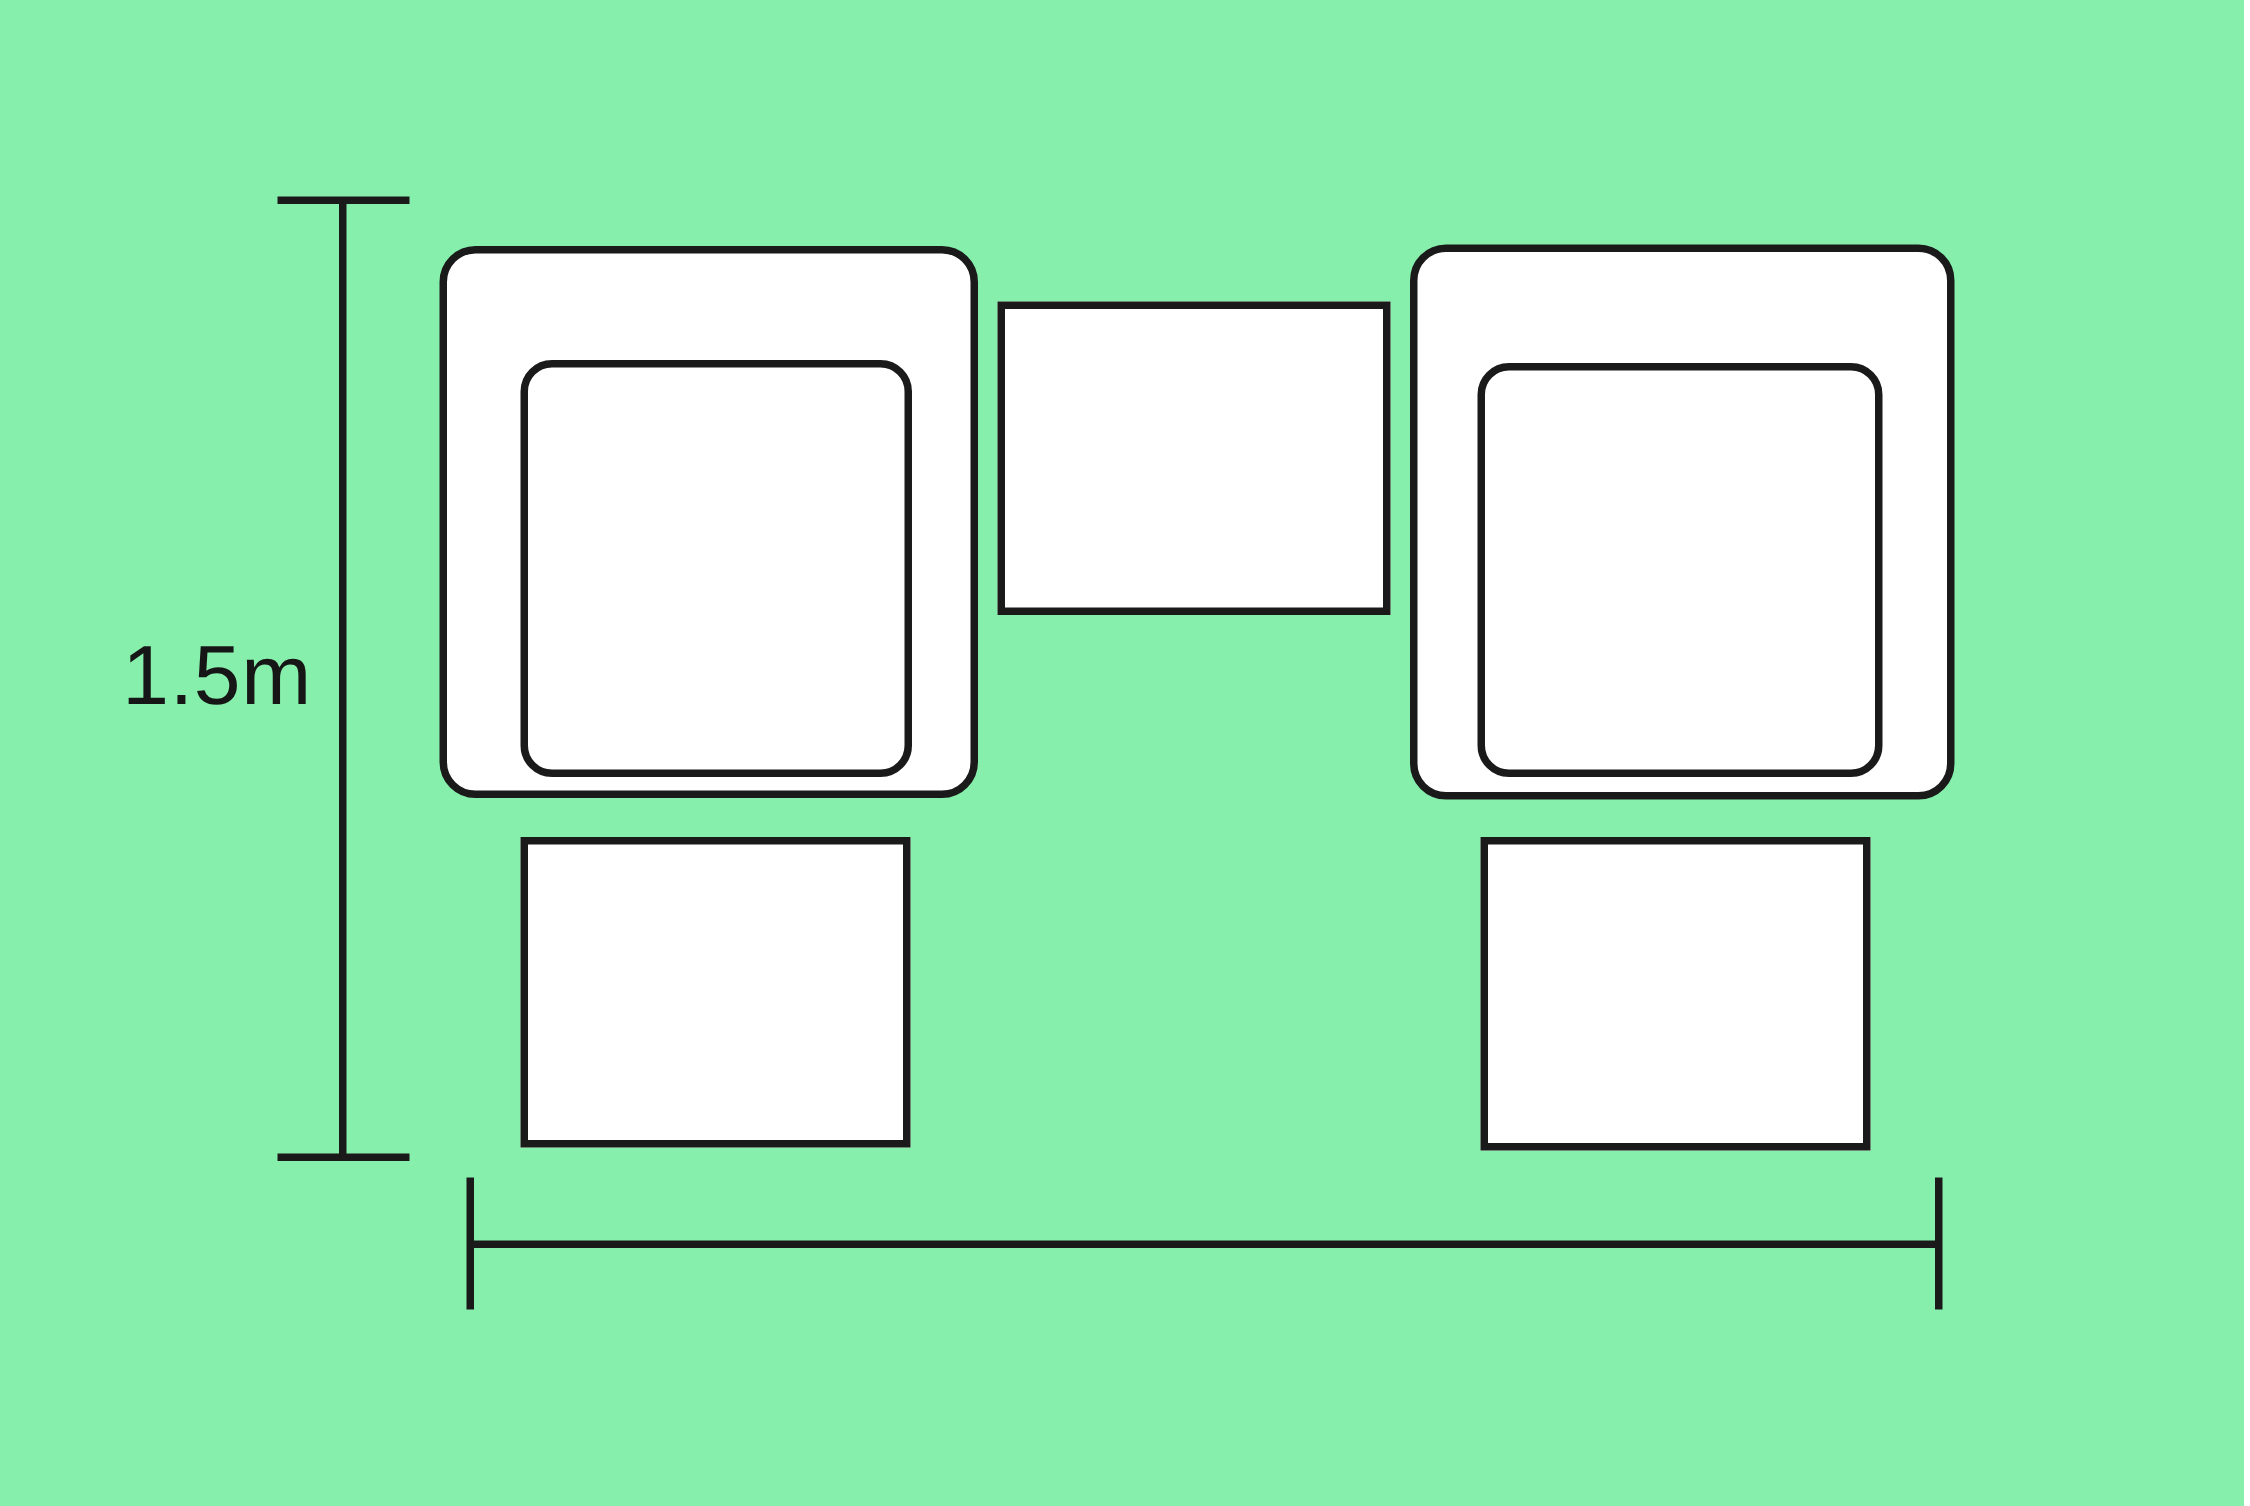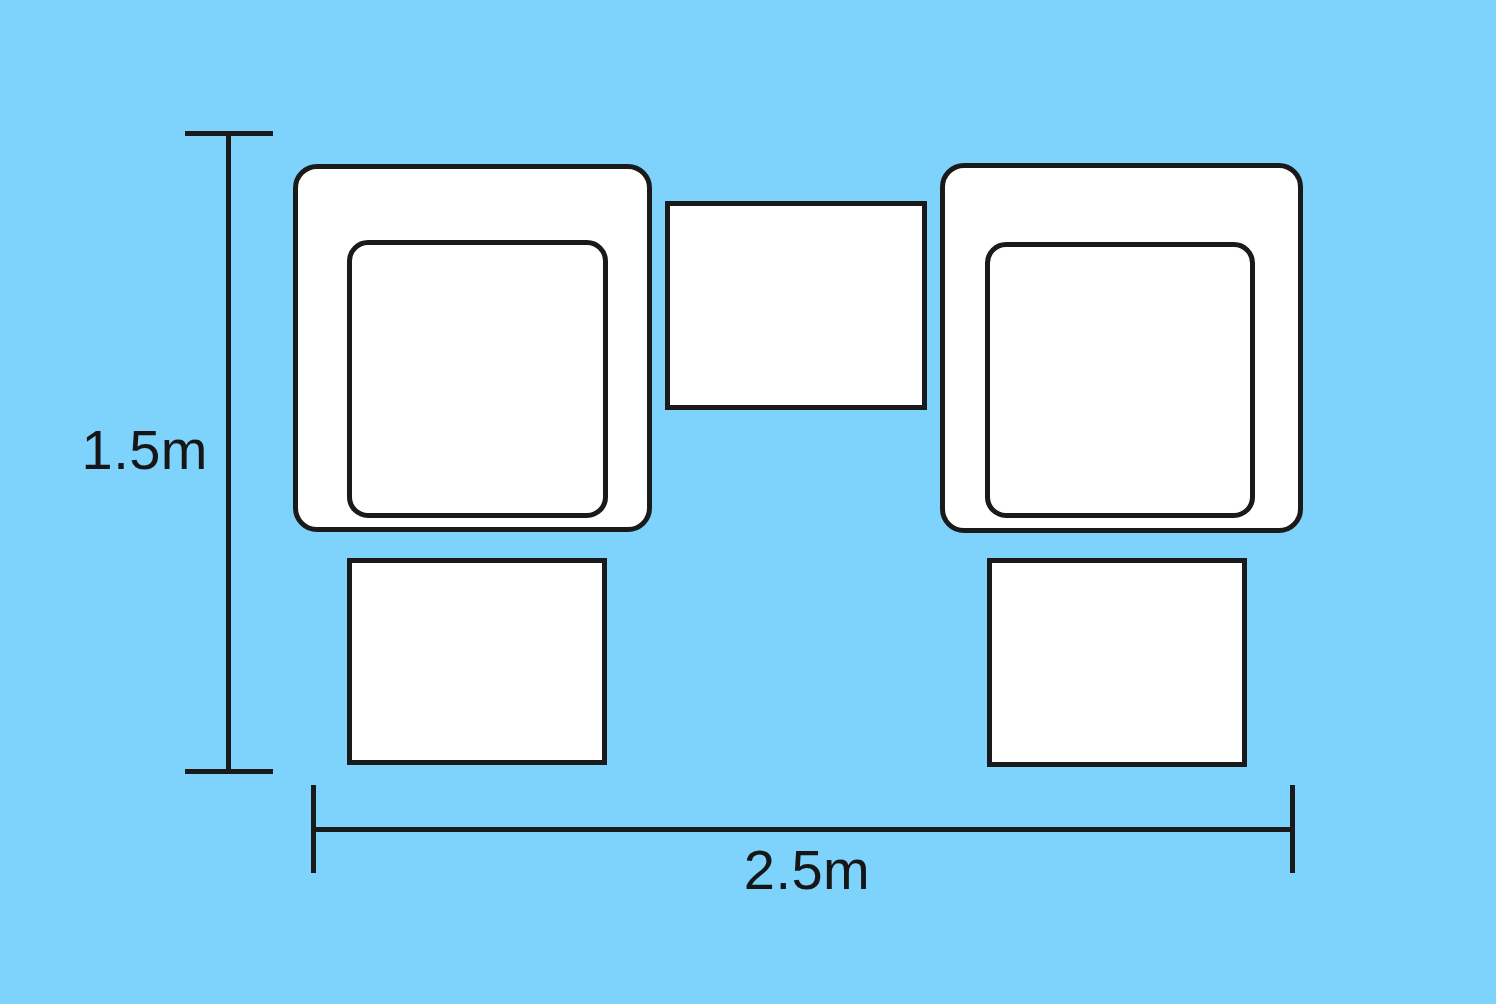--- a/index.html
+++ b/index.html
@@ -5,21 +5,21 @@
   html, body {
     margin: 0;
     padding: 0;
     background: #ffffff;
     font-family: "Liberation Sans", "DejaVu Sans", sans-serif;
   }
   .canvas {
     position: relative;
     width: 1496px;
     height: 1004px;
-    background: #7dd3fc;
+    background: #86efac;
     overflow: hidden;
   }
   
   .shape {
     position: absolute;
     box-sizing: border-box;
     border: 5px solid #1a1a1a;
     background: #ffffff;
   }
   .rounded-lg { border-radius: 24px; }
@@ -69,21 +69,20 @@
 <div class="canvas">
 
   <div class="dim-seg v-dim-line"></div>
   <div class="dim-seg v-dim-cap-top"></div>
   <div class="dim-seg v-dim-cap-bottom"></div>
   <div class="dim-label v v-dim-label">1.5m</div>
 
   <div class="dim-seg h-dim-line"></div>
   <div class="dim-seg h-dim-cap-left"></div>
   <div class="dim-seg h-dim-cap-right"></div>
-  <div class="dim-label h h-dim-label">2.5m</div>
 
   <div class="shape rounded-lg left-armchair-outer"></div>
   <div class="shape rounded-md left-armchair-seat"></div>
   <div class="shape center-table"></div>
   <div class="shape rounded-lg right-armchair-outer"></div>
   <div class="shape rounded-md right-armchair-seat"></div>
   <div class="shape left-footstool"></div>
   <div class="shape right-footstool"></div>
 
 </div>

